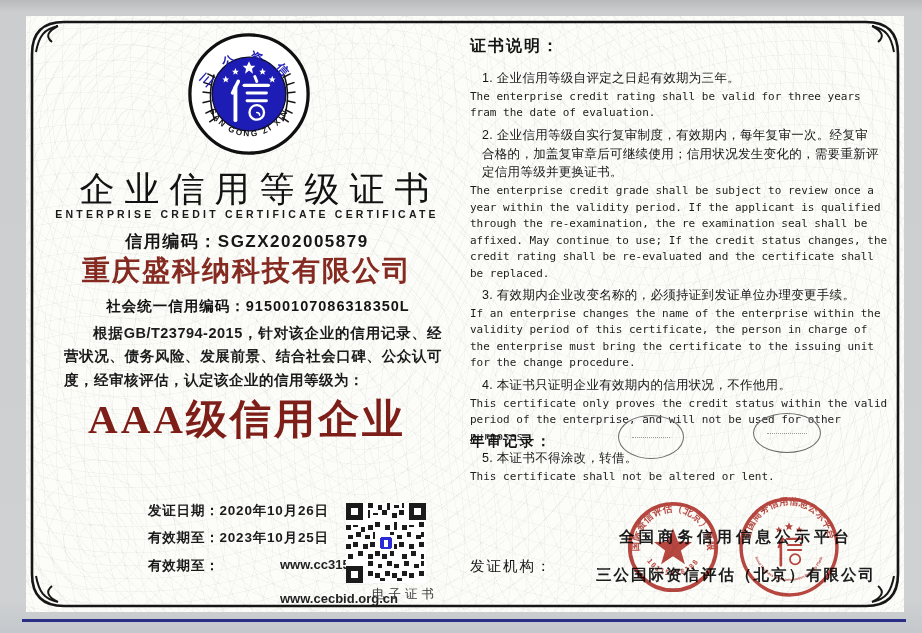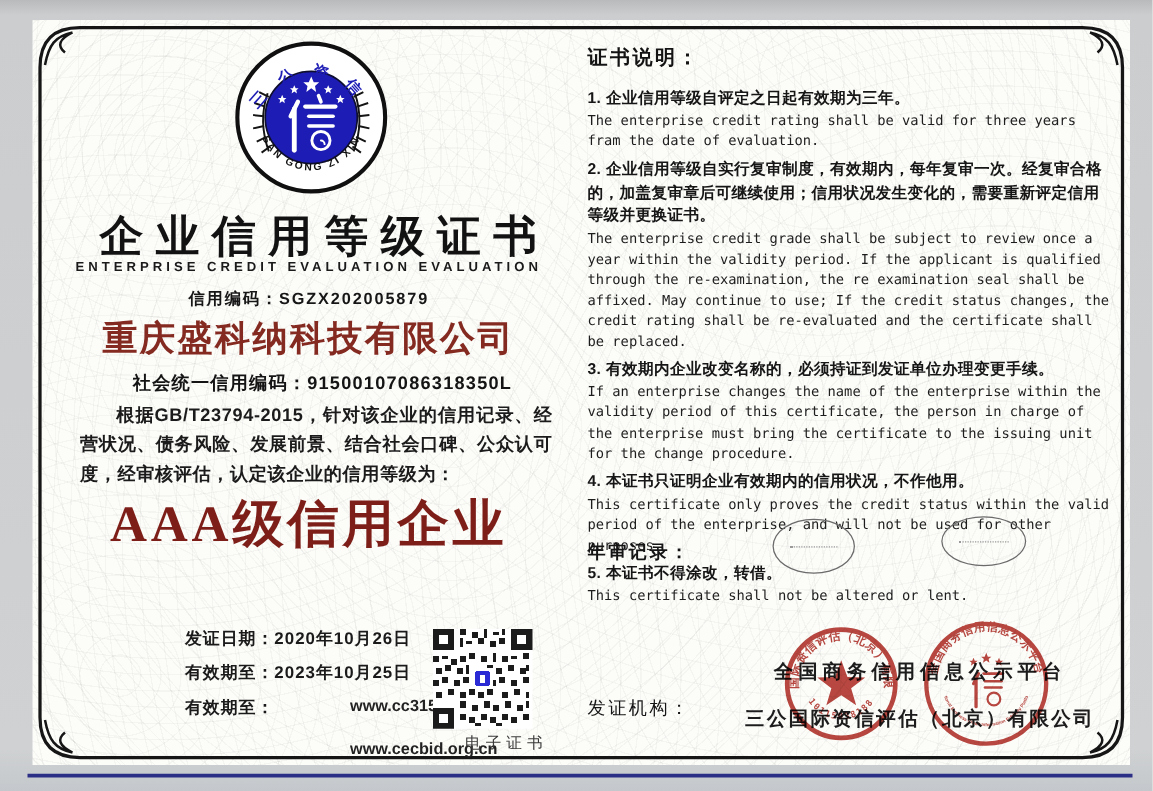--- a/index.html
+++ b/index.html
@@ -20,27 +20,27 @@
 
   .border-svg { position:absolute; inset:0; pointer-events:none; }
   .bottom-line { position:absolute; left:22px; top:619px; width:884px; height:3px;
     background:#2c2f86; }
 
   
   .left-col { position:absolute; left:0; top:0; width:442px; height:596px; text-align:center; }
   .emblem { position:absolute; left:160px; top:15px; width:126px; height:126px; }
 
   .cn-title { position:absolute; left:0; top:150px; width:442px;
-    font-size:35px; font-weight:bold; letter-spacing:10px; color:#121212;
+    font-size:35px; font-weight:normal; letter-spacing:10px; color:#121212;
     font-family:"Liberation Sans", sans-serif;padding-left:25px; }
   .en-title { position:absolute; left:0; top:192px; width:442px;
     font-size:10.5px; font-weight:bold; letter-spacing:3.2px; color:#1a1a1a; }
 
   .credit-code { position:absolute; left:0; top:214px; width:442px;
-    font-size:13px; font-weight:bold; letter-spacing:1.5px; color:#161616; }
+    font-size:17px; font-weight:bold; letter-spacing:1.5px; color:#161616; }
   .company { position:absolute; left:0; top:236px; width:442px;
     font-size:28px; font-weight:bold; letter-spacing:2px; color:#842a21; }
   .social-code { position:absolute; left:0; top:281px; width:442px;
     font-size:14.5px; font-weight:bold; letter-spacing:1px; color:#141414;padding-left:22px; }
 
   .statement { position:absolute; left:38px; top:306px; width:378px;
     font-size:14.5px; font-weight:bold; line-height:1.62; color:#1b1b1b;
     text-align:justify; text-indent:2em; letter-spacing:.5px; }
 
   .rating { position:absolute; left:0; top:376px; width:442px;
@@ -54,22 +54,22 @@
 
   .qr-wrap { position:absolute; left:320px; top:487px; width:80px; height:80px; }
   .qr-caption { position:absolute; left:308px; top:570px; width:104px; text-align:right;
     font-size:12.5px; letter-spacing:4px; color:#3a3a3a;
     font-family:"Liberation Serif","DejaVu Serif",serif; }
 
   
   .right-col { position:absolute; left:444px; top:20px; width:422px; }
   .instr-heading { font-size:16px; font-weight:bold; letter-spacing:2px;
     color:#131313; margin-bottom:12px; }
-  .instr-item .cn { font-size:12.5px; font-weight:bold; color:#161616;
-    line-height:1.5; margin:4px 0 1px; letter-spacing:.3px; }
+  .instr-item .cn { font-size:12.5px; font-weight:normal; color:#161616;
+    line-height:1.5; margin:4px 12px 1px; letter-spacing:.3px; }
   .instr-item .en { font-family:"DejaVu Sans Mono","Liberation Mono",monospace;
     font-size:11px; color:#1d1d1d; line-height:1.5; margin:0 0 4px; }
 
   .annual-label { position:absolute; left:444px; top:416px;
     font-size:14.5px; font-weight:bold; letter-spacing:2px; color:#151515; }
   .review-oval { position:absolute; border:1.5px solid #6b6b6b; border-radius:50%;
     display:flex; align-items:center; justify-content:center; }
   .oval-1 { left:592px; top:399px; width:66px; height:44px; }
   .oval-2 { left:727px; top:397px; width:68px; height:40px; }
   .oval-dash { width:60%; border-top:1px dotted #9a9a9a; height:0; }
@@ -139,21 +139,21 @@
         </g>
         <text font-size="13" font-weight="bold" fill="#1d1cb5" letter-spacing="14" font-family="Liberation Sans, sans-serif">
           <textPath href="#arcTop" startOffset="50%" text-anchor="middle">三公资信</textPath>
         </text>
         <text font-size="8.5" font-weight="bold" fill="#101010" letter-spacing="2" font-family="Liberation Sans, sans-serif">
           <textPath href="#arcBot" startOffset="50%" text-anchor="middle">SAN GONG ZI XIN</textPath>
         </text>
       </svg>
 
       <div class="cn-title">企业信用等级证书</div>
-      <div class="en-title">ENTERPRISE CREDIT EVALUATION EVALUATION</div>
+      <div class="en-title">ENTERPRISE CREDIT CERTIFICATE CERTIFICATE</div>
       <div class="credit-code">信用编码：SGZX202005879</div>
       <div class="company">重庆盛科纳科技有限公司</div>
       <div class="social-code">社会统一信用编码：91500107086318350L</div>
       <div class="statement">根据GB/T23794-2015，针对该企业的信用记录、经营状况、债务风险、发展前景、结合社会口碑、公众认可度，经审核评估，认定该企业的信用等级为：</div>
       <div class="rating">AAA级信用企业</div>
 
       <div class="kv" style="left:90px; top:486px;">发证日期：2020年10月26日</div>
       <div class="kv" style="left:90px; top:513px;">有效期至：2023年10月25日</div>
       <div class="kv" style="left:90px; top:541px;">有效期至：</div>
       <div class="urls" style="top:541px;">www.cc315gov.cn</div>

